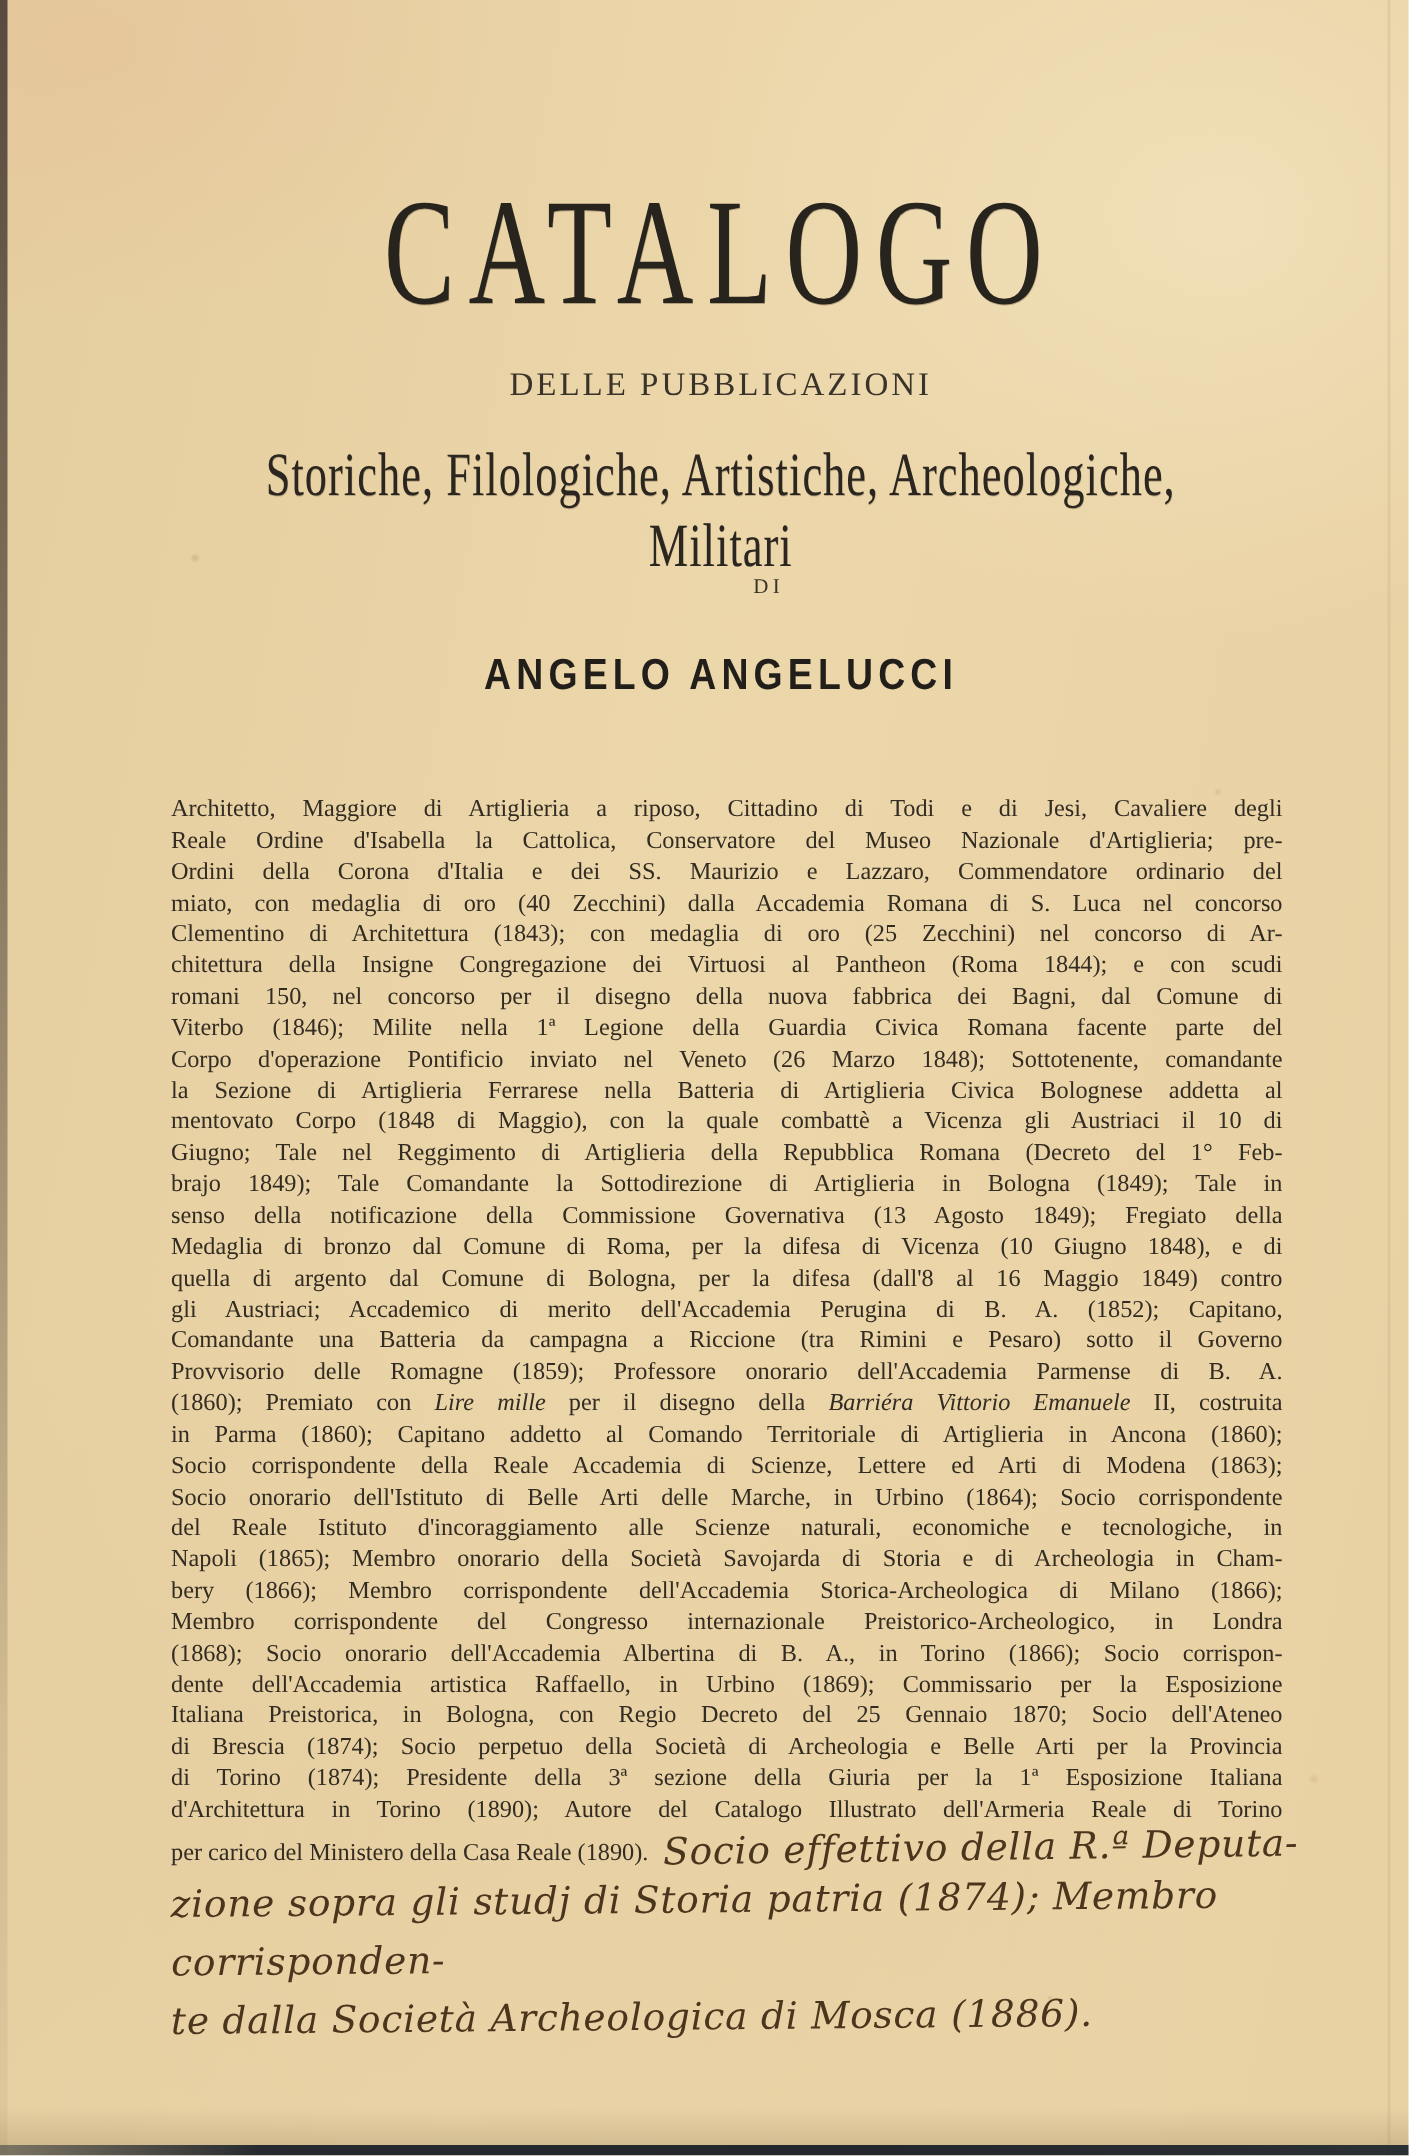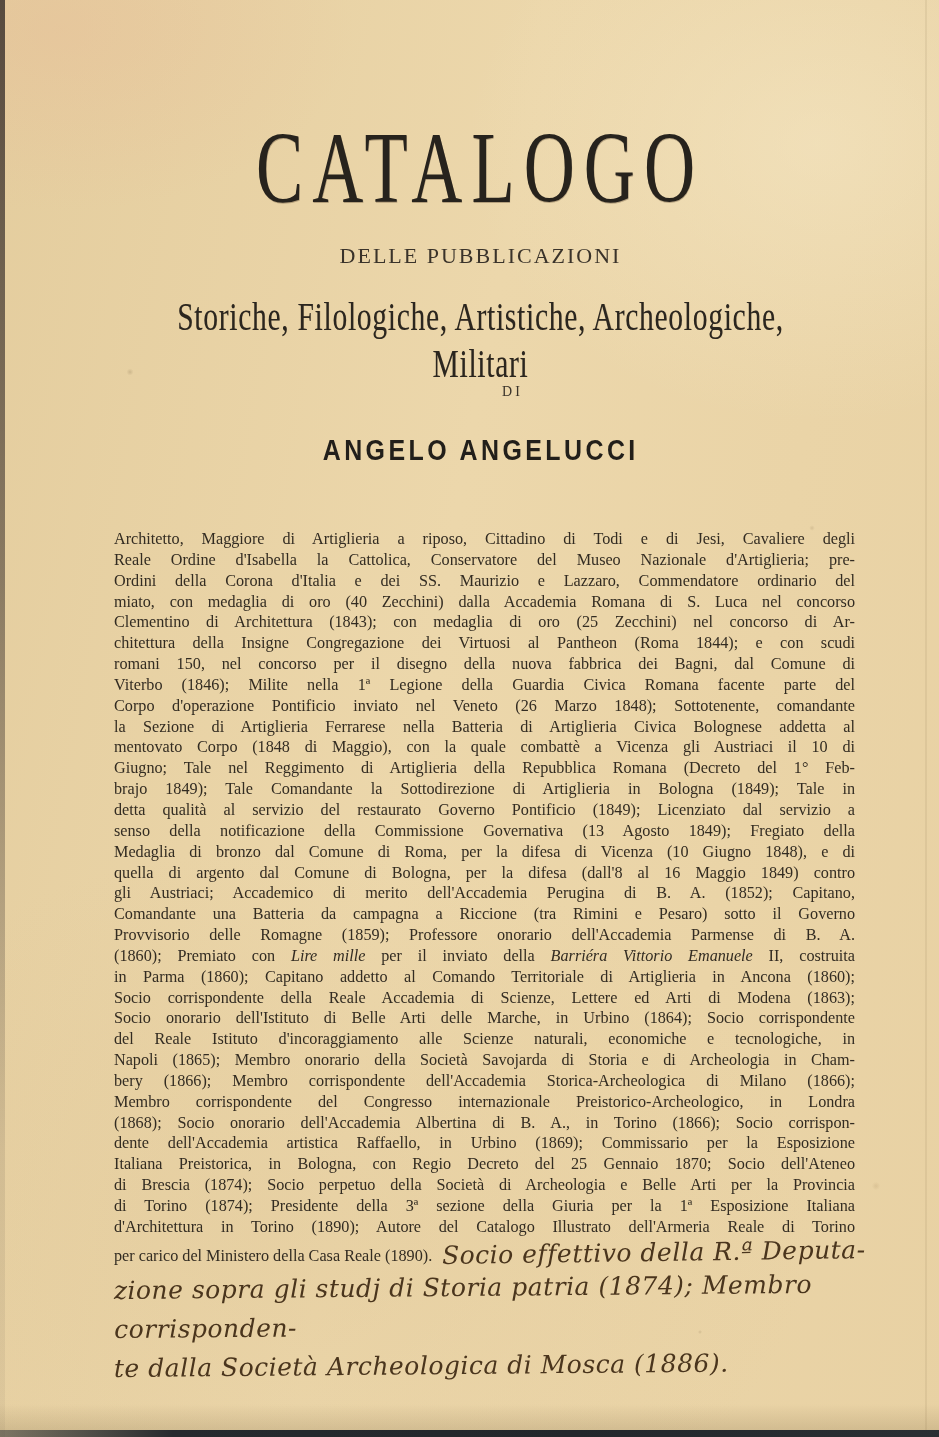--- a/index.html
+++ b/index.html
@@ -161,28 +161,27 @@
         <div class="bline"><span>miato, con medaglia di oro (40 Zecchini) dalla Accademia Romana di S. Luca nel concorso</span></div>
         <div class="bline"><span>Clementino di Architettura (1843); con medaglia di oro (25 Zecchini) nel concorso di Ar-</span></div>
         <div class="bline"><span>chitettura della Insigne Congregazione dei Virtuosi al Pantheon (Roma 1844); e con scudi</span></div>
         <div class="bline"><span>romani 150, nel concorso per il disegno della nuova fabbrica dei Bagni, dal Comune di</span></div>
         <div class="bline"><span>Viterbo (1846); Milite nella 1ª Legione della Guardia Civica Romana facente parte del</span></div>
         <div class="bline"><span>Corpo d'operazione Pontificio inviato nel Veneto (26 Marzo 1848); Sottotenente, comandante</span></div>
         <div class="bline"><span>la Sezione di Artiglieria Ferrarese nella Batteria di Artiglieria Civica Bolognese addetta al</span></div>
         <div class="bline"><span>mentovato Corpo (1848 di Maggio), con la quale combattè a Vicenza gli Austriaci il 10 di</span></div>
         <div class="bline"><span>Giugno; Tale nel Reggimento di Artiglieria della Repubblica Romana (Decreto del 1° Feb-</span></div>
         <div class="bline"><span>brajo 1849); Tale Comandante la Sottodirezione di Artiglieria in Bologna (1849); Tale in</span></div>
-        <div class="bline"><span>detta qualità al servizio del restaurato Governo Pontificio (1849); Licenziato dal servizio a</span></div>
         <div class="bline"><span>senso della notificazione della Commissione Governativa (13 Agosto 1849); Fregiato della</span></div>
         <div class="bline"><span>Medaglia di bronzo dal Comune di Roma, per la difesa di Vicenza (10 Giugno 1848), e di</span></div>
         <div class="bline"><span>quella di argento dal Comune di Bologna, per la difesa (dall'8 al 16 Maggio 1849) contro</span></div>
         <div class="bline"><span>gli Austriaci; Accademico di merito dell'Accademia Perugina di B. A. (1852); Capitano,</span></div>
         <div class="bline"><span>Comandante una Batteria da campagna a Riccione (tra Rimini e Pesaro) sotto il Governo</span></div>
         <div class="bline"><span>Provvisorio delle Romagne (1859); Professore onorario dell'Accademia Parmense di B. A.</span></div>
-        <div class="bline"><span>(1860);  Premiato con </span><span class="it">Lire mille</span><span> per il inviato della </span><span class="it">Barriéra Vittorio Emanuele</span><span> II, costruita</span></div>
+        <div class="bline"><span>(1860);  Premiato con </span><span class="it">Lire mille</span><span> per il disegno della </span><span class="it">Barriéra Vittorio Emanuele</span><span> II, costruita</span></div>
         <div class="bline"><span>in Parma (1860); Capitano addetto al Comando Territoriale di Artiglieria in Ancona (1860);</span></div>
         <div class="bline"><span>Socio corrispondente della Reale Accademia di Scienze, Lettere ed Arti di Modena (1863);</span></div>
         <div class="bline"><span>Socio onorario dell'Istituto di Belle Arti delle Marche, in Urbino (1864); Socio corrispondente</span></div>
         <div class="bline"><span>del Reale Istituto d'incoraggiamento alle Scienze naturali, economiche e tecnologiche, in</span></div>
         <div class="bline"><span>Napoli (1865); Membro onorario della Società Savojarda di Storia e di Archeologia in Cham-</span></div>
         <div class="bline"><span>bery (1866); Membro corrispondente dell'Accademia Storica-Archeologica di Milano (1866);</span></div>
         <div class="bline"><span>Membro corrispondente del Congresso internazionale Preistorico-Archeologico, in Londra</span></div>
         <div class="bline"><span>(1868); Socio onorario dell'Accademia Albertina di B. A., in Torino (1866); Socio corrispon-</span></div>
         <div class="bline"><span>dente dell'Accademia artistica Raffaello, in Urbino (1869); Commissario per la Esposizione</span></div>
         <div class="bline"><span>Italiana Preistorica, in Bologna, con Regio Decreto del 25 Gennaio 1870; Socio dell'Ateneo</span></div>

